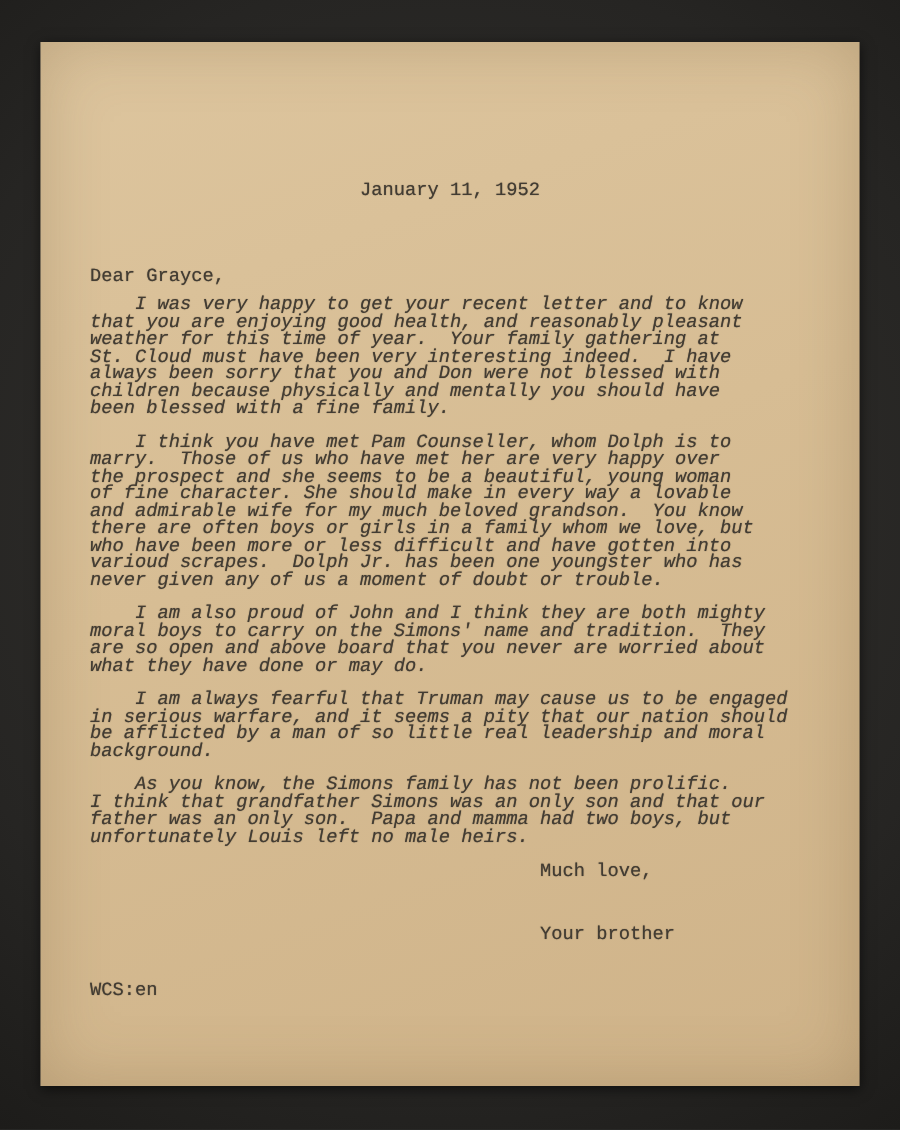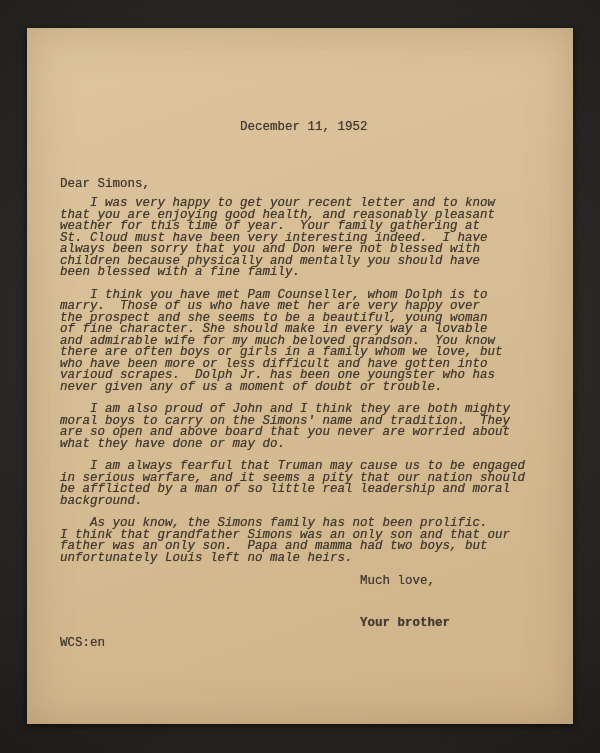--- a/index.html
+++ b/index.html
@@ -59,37 +59,36 @@
   }
   .closing {
     margin-left: 300px;
     margin-top: 12px;
     white-space: pre;
   }
   .signature {
     margin-left: 300px;
     margin-top: 30px;
     white-space: pre;
-    font-weight: bold;
   }
   .initials {
-    margin-top: 9px;
+    margin-top: 26px;
     white-space: pre;
   }
 </style>
 </head>
 <body>
 
 <div class="scene">
   <div class="paper">
 
-    <div class="date-line">December 11, 1952</div>
+    <div class="date-line">January 11, 1952</div>
 
 
-    <div class="salutation">Dear Simons,</div>
+    <div class="salutation">Dear Grayce,</div>
 
     <p class="para">I was very happy to get your recent letter and to know
 that you are enjoying good health, and reasonably pleasant
 weather for this time of year.  Your family gathering at
 St. Cloud must have been very interesting indeed.  I have
 always been sorry that you and Don were not blessed with
 children because physically and mentally you should have
 been blessed with a fine family.</p>
 
     <p class="para">I think you have met Pam Counseller, whom Dolph is to

